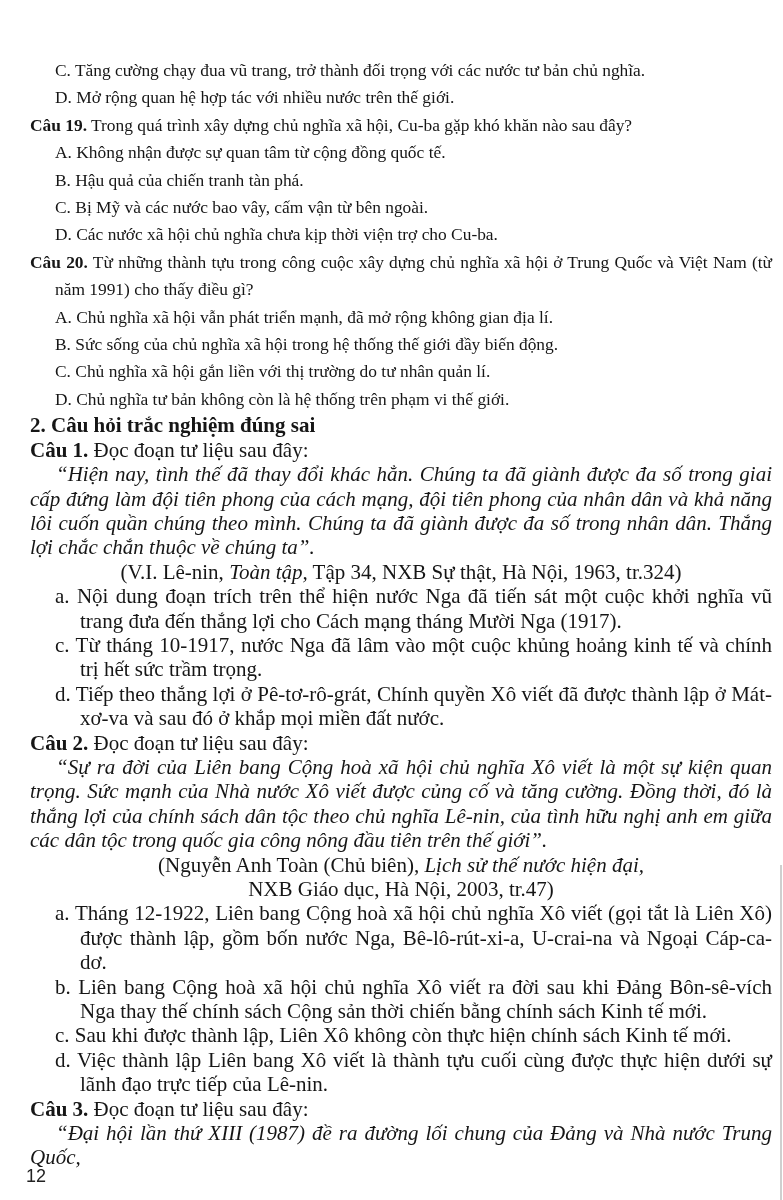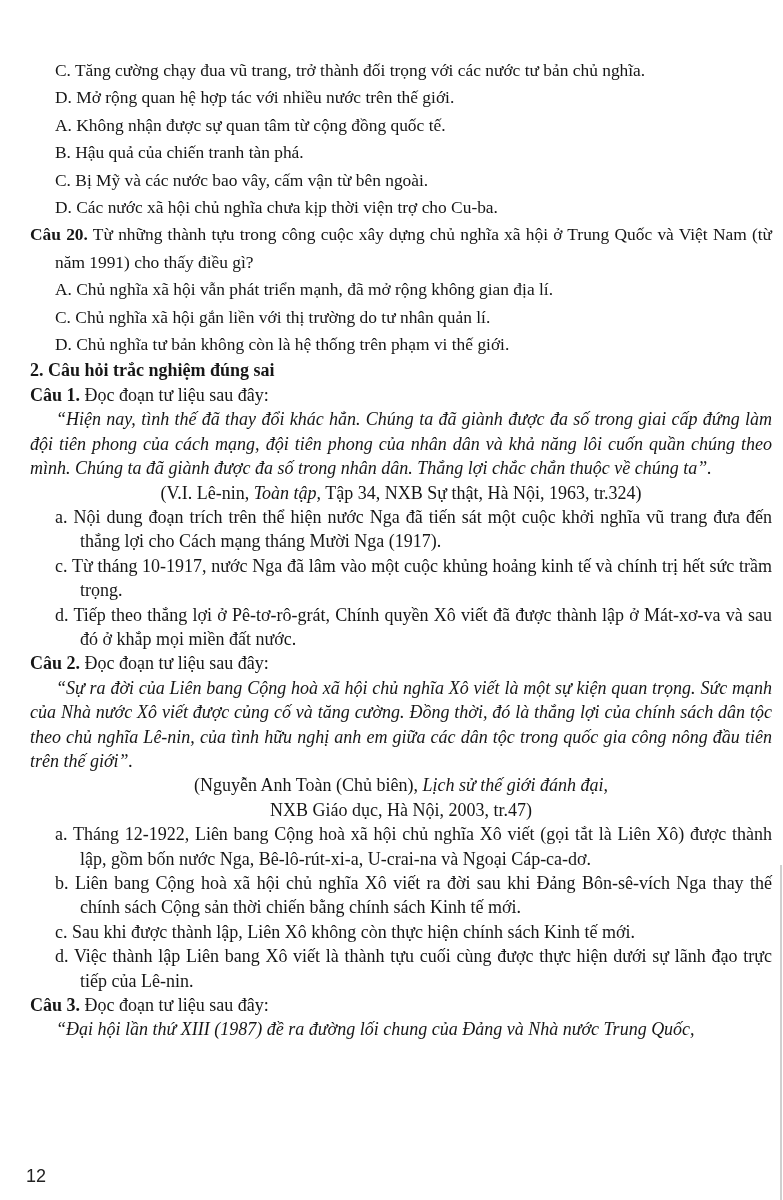--- a/index.html
+++ b/index.html
@@ -11,21 +11,21 @@
     font-family: "Liberation Serif", "DejaVu Serif", serif;
     color: #161616;
   }
   .content {
     position: absolute;
     left: 30px; top: 57px;
     width: 742px;
   }
   p { margin: 0; }
   .sec1 { font-size: 17.4px; line-height: 27.4px; }
-  .sec2 { font-size: 18px; line-height: 24.4px; }
+  .sec2 { font-size: 21px; line-height: 24.4px; }
   .q    { text-align: justify; padding-left: 25px; text-indent: -25px; }
   .opt  { padding-left: 25px; }
   .stmt { text-align: justify; padding-left: 50px; text-indent: -25px; }
   .quote { font-style: italic; text-align: justify; text-indent: 26px; }
   .cite { text-align: center; }
   .h2   { font-weight: bold; }
   .qlabel { font-weight: bold; }
   .pagenum {
     position: absolute; left: 26px; top: 1166px;
     font-family: "Liberation Sans", "DejaVu Sans", sans-serif;
@@ -38,44 +38,46 @@
   }
 </style>
 </head>
 <body>
 
 <div class="content">
   <div class="sec1">
     <p class="opt">C. Tăng cường chạy đua vũ trang, trở thành đối trọng với các nước tư bản chủ nghĩa.</p>
     <p class="opt">D. Mở rộng quan hệ hợp tác với nhiều nước trên thế giới.</p>
 
+    <p class="q"><b class="qlabel">Câu 19.</b> <span>Trong quá trình xây dựng chủ nghĩa xã hội, Cu-ba gặp khó khăn nào sau đây?</span></p>
     <p class="opt">A. Không nhận được sự quan tâm từ cộng đồng quốc tế.</p>
     <p class="opt">B. Hậu quả của chiến tranh tàn phá.</p>
     <p class="opt">C. Bị Mỹ và các nước bao vây, cấm vận từ bên ngoài.</p>
     <p class="opt">D. Các nước xã hội chủ nghĩa chưa kịp thời viện trợ cho Cu-ba.</p>
 
     <p class="q"><b class="qlabel">Câu 20.</b> <span>Từ những thành tựu trong công cuộc xây dựng chủ nghĩa xã hội ở Trung Quốc và Việt Nam (từ năm 1991) cho thấy điều gì?</span></p>
     <p class="opt">A. Chủ nghĩa xã hội vẫn phát triển mạnh, đã mở rộng không gian địa lí.</p>
+    <p class="opt">B. Sức sống của chủ nghĩa xã hội trong hệ thống thế giới đầy biến động.</p>
     <p class="opt">C. Chủ nghĩa xã hội gắn liền với thị trường do tư nhân quản lí.</p>
     <p class="opt">D. Chủ nghĩa tư bản không còn là hệ thống trên phạm vi thế giới.</p>
   </div>
 
   <div class="sec2">
     <p class="h2">2. Câu hỏi trắc nghiệm đúng sai</p>
 
     <p><b class="qlabel">Câu 1.</b> <span>Đọc đoạn tư liệu sau đây:</span></p>
     <p class="quote">“Hiện nay, tình thế đã thay đổi khác hẳn. Chúng ta đã giành được đa số trong giai cấp đứng làm đội tiên phong của cách mạng, đội tiên phong của nhân dân và khả năng lôi cuốn quần chúng theo mình. Chúng ta đã giành được đa số trong nhân dân. Thắng lợi chắc chắn thuộc về chúng ta”.</p>
     <p class="cite"><span>(V.I. Lê-nin, </span><i>Toàn tập,</i><span> Tập 34, NXB Sự thật, Hà Nội, 1963, tr.324)</span></p>
     <p class="stmt">a. Nội dung đoạn trích trên thể hiện nước Nga đã tiến sát một cuộc khởi nghĩa vũ trang đưa đến thắng lợi cho Cách mạng tháng Mười Nga (1917).</p>
     <p class="stmt">c. Từ tháng 10-1917, nước Nga đã lâm vào một cuộc khủng hoảng kinh tế và chính trị hết sức trầm trọng.</p>
     <p class="stmt">d. Tiếp theo thắng lợi ở Pê-tơ-rô-grát, Chính quyền Xô viết đã được thành lập ở Mát-xơ-va và sau đó ở khắp mọi miền đất nước.</p>
 
     <p><b class="qlabel">Câu 2.</b> <span>Đọc đoạn tư liệu sau đây:</span></p>
     <p class="quote">“Sự ra đời của Liên bang Cộng hoà xã hội chủ nghĩa Xô viết là một sự kiện quan trọng. Sức mạnh của Nhà nước Xô viết được củng cố và tăng cường. Đồng thời, đó là thắng lợi của chính sách dân tộc theo chủ nghĩa Lê-nin, của tình hữu nghị anh em giữa các dân tộc trong quốc gia công nông đầu tiên trên thế giới”.</p>
-    <p class="cite"><span>(Nguyễn Anh Toàn (Chủ biên), </span><i>Lịch sử thế giới đánh đại,</i><span></span></p>
+    <p class="cite"><span>(Nguyễn Anh Toàn (Chủ biên), </span><i>Lịch sử thế nước hiện đại,</i><span></span></p>
     <p class="cite">NXB Giáo dục, Hà Nội, 2003, tr.47)</p>
     <p class="stmt">a. Tháng 12-1922, Liên bang Cộng hoà xã hội chủ nghĩa Xô viết (gọi tắt là Liên Xô) được thành lập, gồm bốn nước Nga, Bê-lô-rút-xi-a, U-crai-na và Ngoại Cáp-ca-dơ.</p>
     <p class="stmt">b. Liên bang Cộng hoà xã hội chủ nghĩa Xô viết ra đời sau khi Đảng Bôn-sê-vích Nga thay thế chính sách Cộng sản thời chiến bằng chính sách Kinh tế mới.</p>
     <p class="stmt">c. Sau khi được thành lập, Liên Xô không còn thực hiện chính sách Kinh tế mới.</p>
     <p class="stmt">d. Việc thành lập Liên bang Xô viết là thành tựu cuối cùng được thực hiện dưới sự lãnh đạo trực tiếp của Lê-nin.</p>
 
     <p><b class="qlabel">Câu 3.</b> <span>Đọc đoạn tư liệu sau đây:</span></p>
     <p class="quote">“Đại hội lần thứ XIII (1987) đề ra đường lối chung của Đảng và Nhà nước Trung Quốc,</p>
   </div>
 </div>

